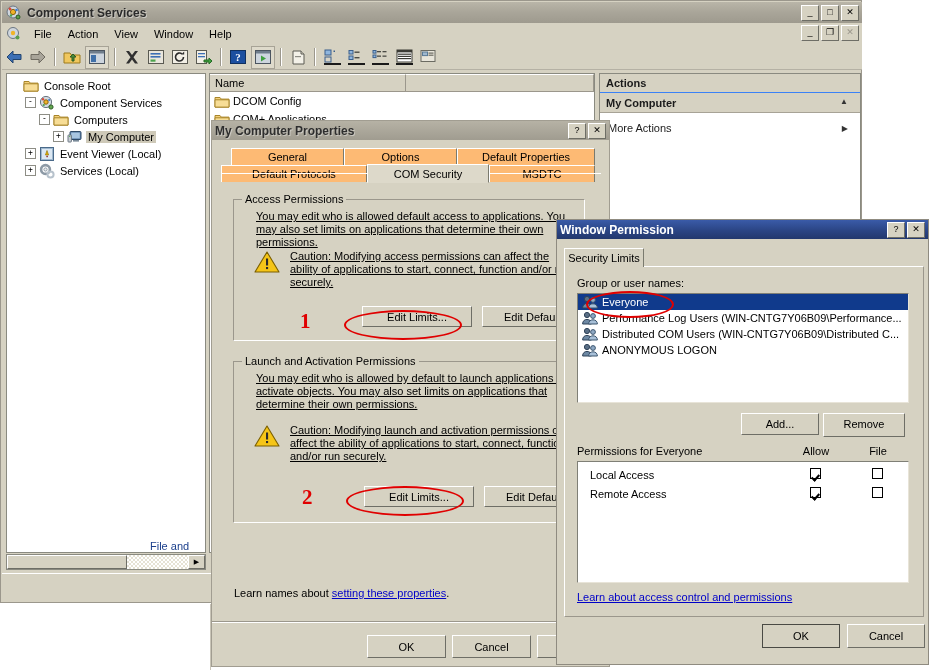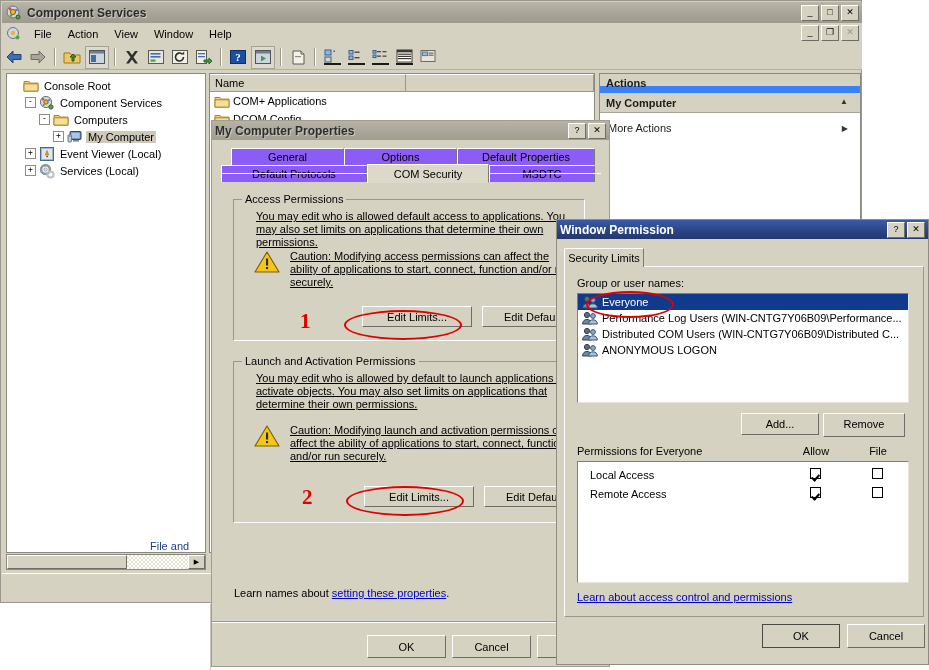--- a/index.html
+++ b/index.html
@@ -65,21 +65,21 @@
   #list-pane{position:absolute;left:208px;top:72px;width:386px;height:480px;background:#fff;
              border:1px solid #8a8a80;box-sizing:border-box;overflow:hidden;}
   #list-header{display:flex;height:18px;background:#d6d2c2;}
   .colh{border-right:1px solid #9b978c;border-bottom:1px solid #9b978c;border-top:1px solid #fff;
         padding:2px 5px;font-size:11px;box-sizing:border-box;}
   .litem{display:flex;align-items:center;height:18px;padding-left:4px;font-size:11px;}
 
   
   #actions-pane{position:absolute;left:598px;top:72px;width:262px;height:480px;background:#fff;
                 border:1px solid #8a8a80;box-sizing:border-box;}
-  #actions-title{height:19px;background:#d6d2c2;border-bottom:7px solid #3b82f6;
+  #actions-title{height:19px;background:#d6d2c2;border-bottom:1px solid #3b82f6;
                  font-weight:bold;font-size:11px;padding:3px 0 0 6px;box-sizing:border-box;color:#1b1b1b;}
   #actions-sub{height:20px;background:#d6d2c2;border-bottom:1px solid #a7a396;
                font-weight:bold;font-size:11px;padding:4px 6px 0 6px;box-sizing:border-box;
                display:flex;justify-content:space-between;align-items:flex-start;color:#1b1b1b;}
   .act-item{display:flex;align-items:center;justify-content:space-between;height:18px;
             margin:6px 8px 0 8px;font-size:11px;color:#1b1b1b;}
 
   #mmc-status{position:absolute;left:1px;top:572px;width:860px;height:19px;background:#d6d2c2;
               border-top:1px solid #fff;}
 
@@ -87,21 +87,21 @@
   #desktop-bottom{position:absolute;left:0;top:604px;width:210px;height:66px;background:#fff;
                   border-right:1px solid #c9c5b8;}
 
   
   #props-dlg{position:absolute;left:211px;top:120px;width:399px;height:547px;background:#d6d2c2;
              border:1px solid #a19d91;box-sizing:border-box;}
   #props-title{height:19px;background:linear-gradient(to bottom,#b6b2a5,#a09c90);
                display:flex;align-items:center;justify-content:space-between;padding:0 3px;}
   #props-title .t{font-weight:bold;font-size:12px;color:#2e2e2e;text-shadow:1px 1px 0 rgba(255,255,255,.4);}
   .tabstrip{position:relative;margin:8px 7px 0 7px;height:36px;}
-  .tab{position:absolute;height:17px;background:#8b5cf6;border-top:1px solid #fff;border-left:1px solid #fff;
+  .tab{position:absolute;height:17px;background:#fdba74;border-top:1px solid #fff;border-left:1px solid #fff;
        border-right:1px solid #7a7a6e;text-align:center;font-size:11px;line-height:16px;box-sizing:border-box;}
   .tab.active{background:#ddd9ca;border-bottom:1px solid #ddd9ca;z-index:5;height:19px;line-height:18px;}
 
   .group{position:absolute;border:1px solid #fff;box-sizing:border-box;}
   .group::before{content:"";position:absolute;left:-1px;top:-1px;right:-1px;bottom:-1px;
                  border:1px solid #9b978c;border-right-color:#fff;border-bottom-color:#fff;pointer-events:none;}
   .group-label{position:absolute;top:-7px;left:8px;background:#d6d2c2;padding:0 3px;font-size:11px;z-index:2;}
   .gtext{font-size:11px;line-height:13px;text-decoration:underline;}
   .warn-ico{position:absolute;width:26px;height:24px;}
 
@@ -385,28 +385,28 @@
     <div id="list-header">
       <div class="colh" style="width:196px">Name</div>
       <div class="colh" style="flex:1"></div>
     </div>
     <div id="list-rows">
         <div class="litem">
           <span class="ticon" style="width: 16px; height: 14px;"><svg width="16" height="16" viewBox="0 0 16 16">
               <path d="M1 3.5 h5 l1.3 1.6 H15 v8 H1 Z" fill="#f3d07a" stroke="#a8852a"></path>
               <path d="M1 5.8 h14 v7.3 H1 Z" fill="#f7dd96" stroke="#a8852a"></path>
             </svg></span>
-          <span>COM+ Applications</span>
+          <span>DCOM Config</span>
         </div>
         <div class="litem">
           <span class="ticon" style="width: 16px; height: 14px;"><svg width="16" height="16" viewBox="0 0 16 16">
               <path d="M1 3.5 h5 l1.3 1.6 H15 v8 H1 Z" fill="#f3d07a" stroke="#a8852a"></path>
               <path d="M1 5.8 h14 v7.3 H1 Z" fill="#f7dd96" stroke="#a8852a"></path>
             </svg></span>
-          <span>DCOM Config</span>
+          <span>COM+ Applications</span>
         </div>
       </div>
   </div>
 
   <div id="actions-pane">
     <div id="actions-title">Actions</div>
     <div id="actions-sub">
       <span>My Computer</span>
       <span style="font-size:8px;color:#333;margin-right:6px;">▲</span>
     </div>

